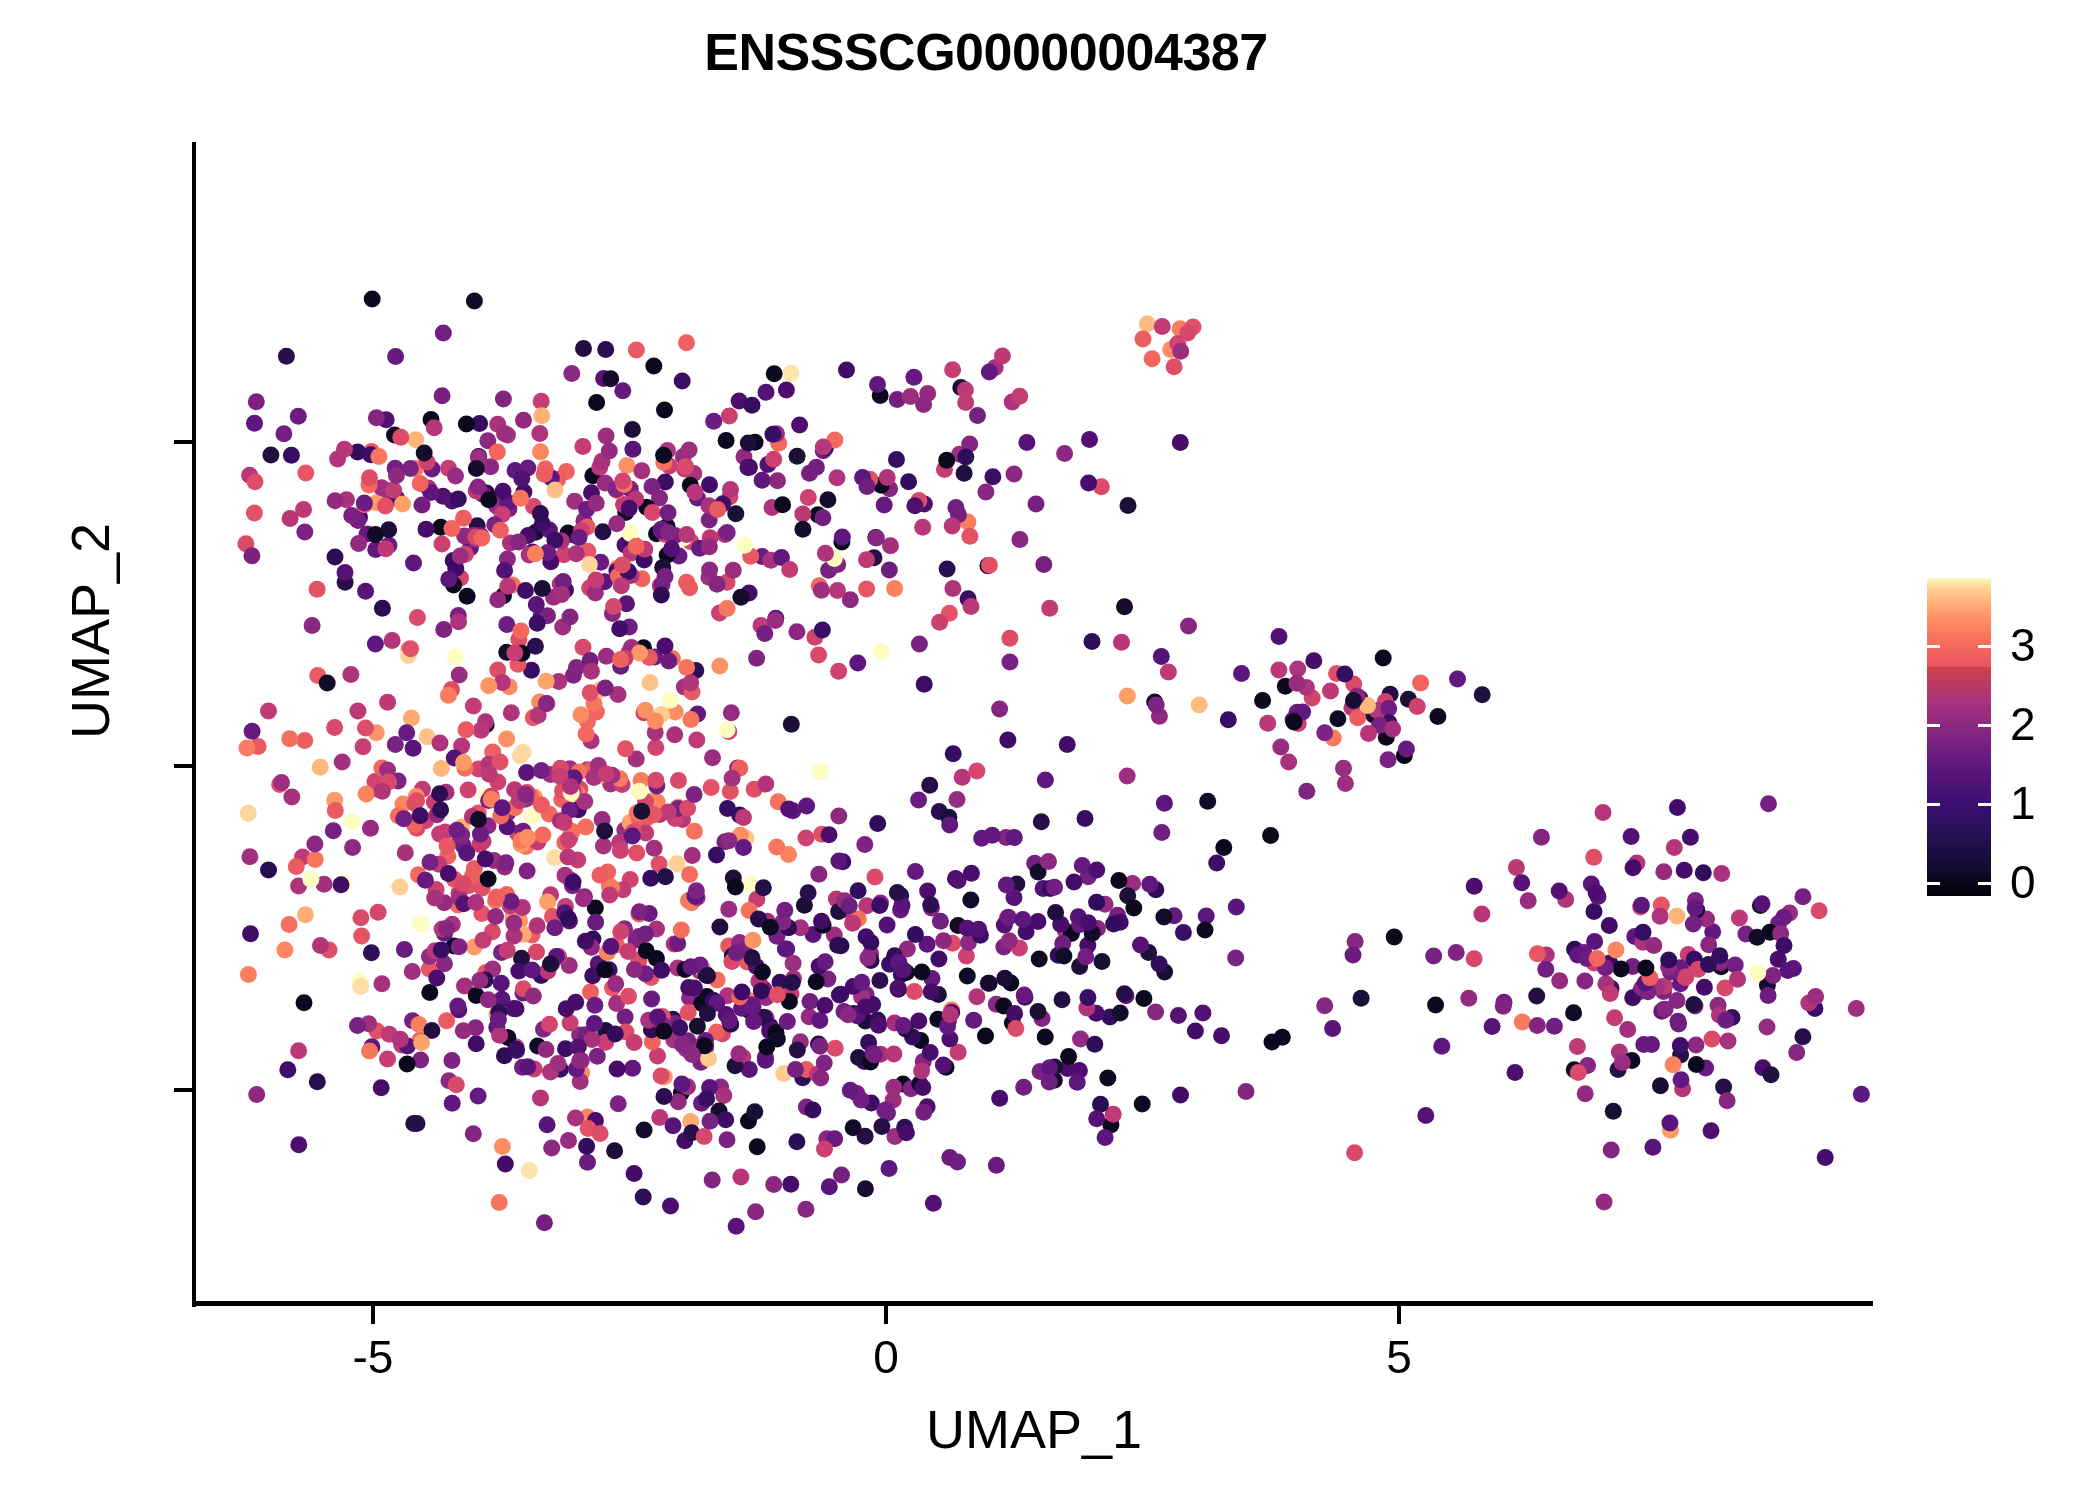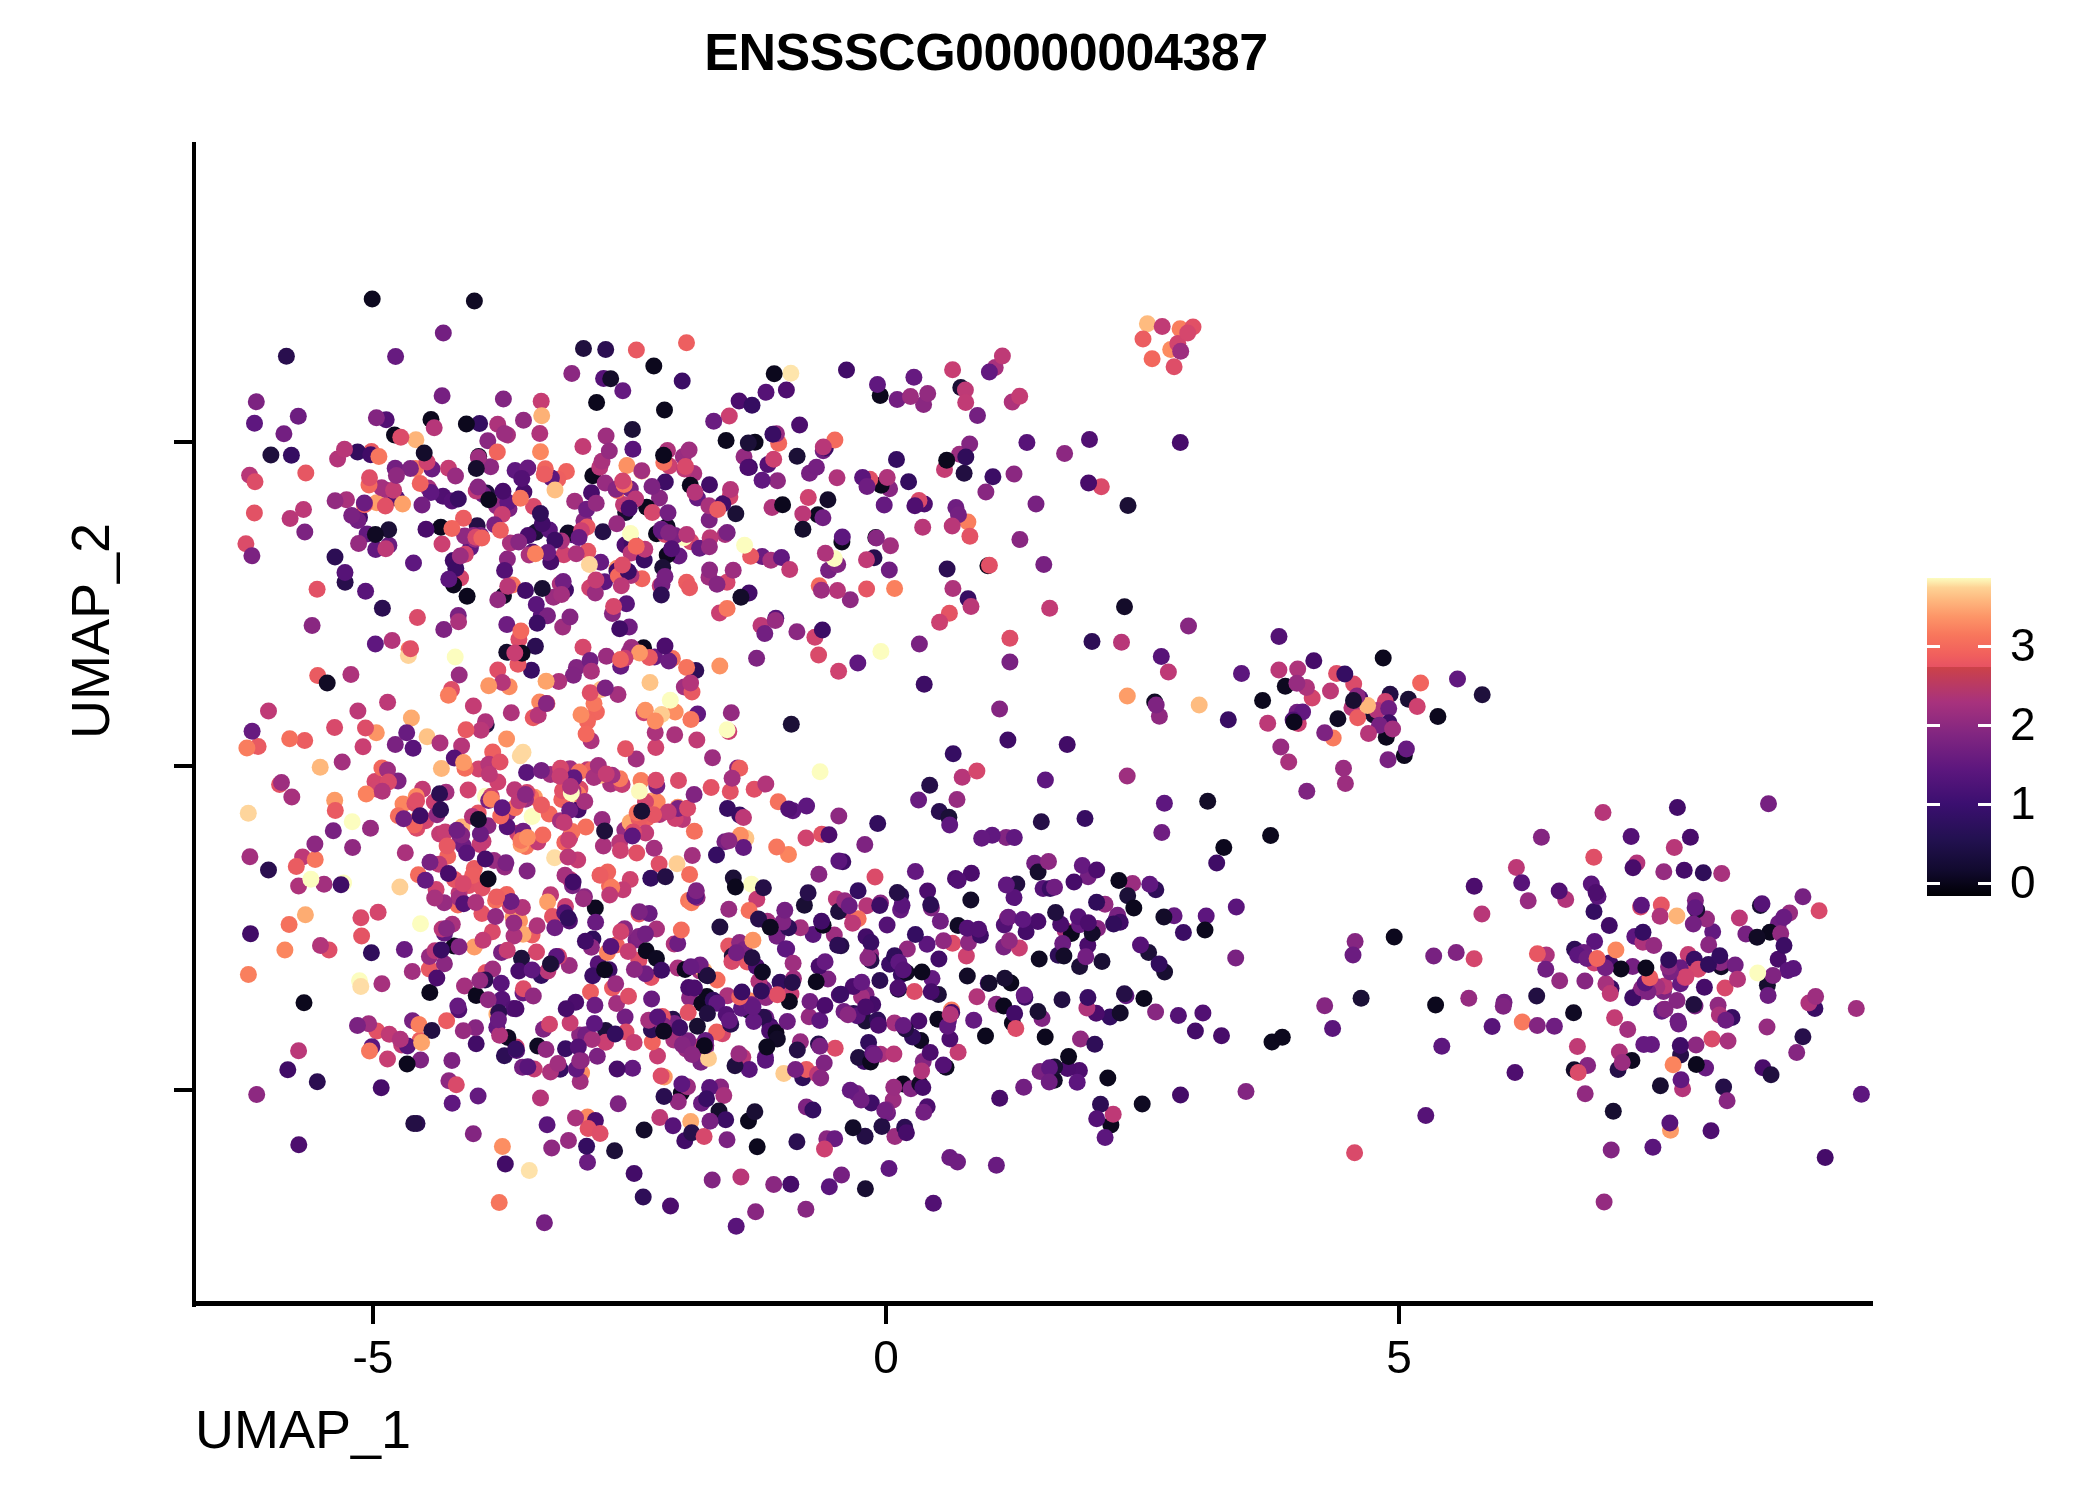--- a/index.html
+++ b/index.html
@@ -81,20 +81,21 @@
     text-align: center;
     font-size: 46px;
     color: #000000;
     font-family: "Liberation Sans", sans-serif;
   }
   #xlabel {
     position: absolute;
     left: 195px;
     top: 1398px;
     width: 1678px;
+    text-align: center;
     font-size: 54px;
     color: #000000;
     font-family: "Liberation Sans", sans-serif;
   }
   #ylabel {
     position: absolute;
     left: -310px;
     top: 600px;
     width: 800px;
     text-align: center;

